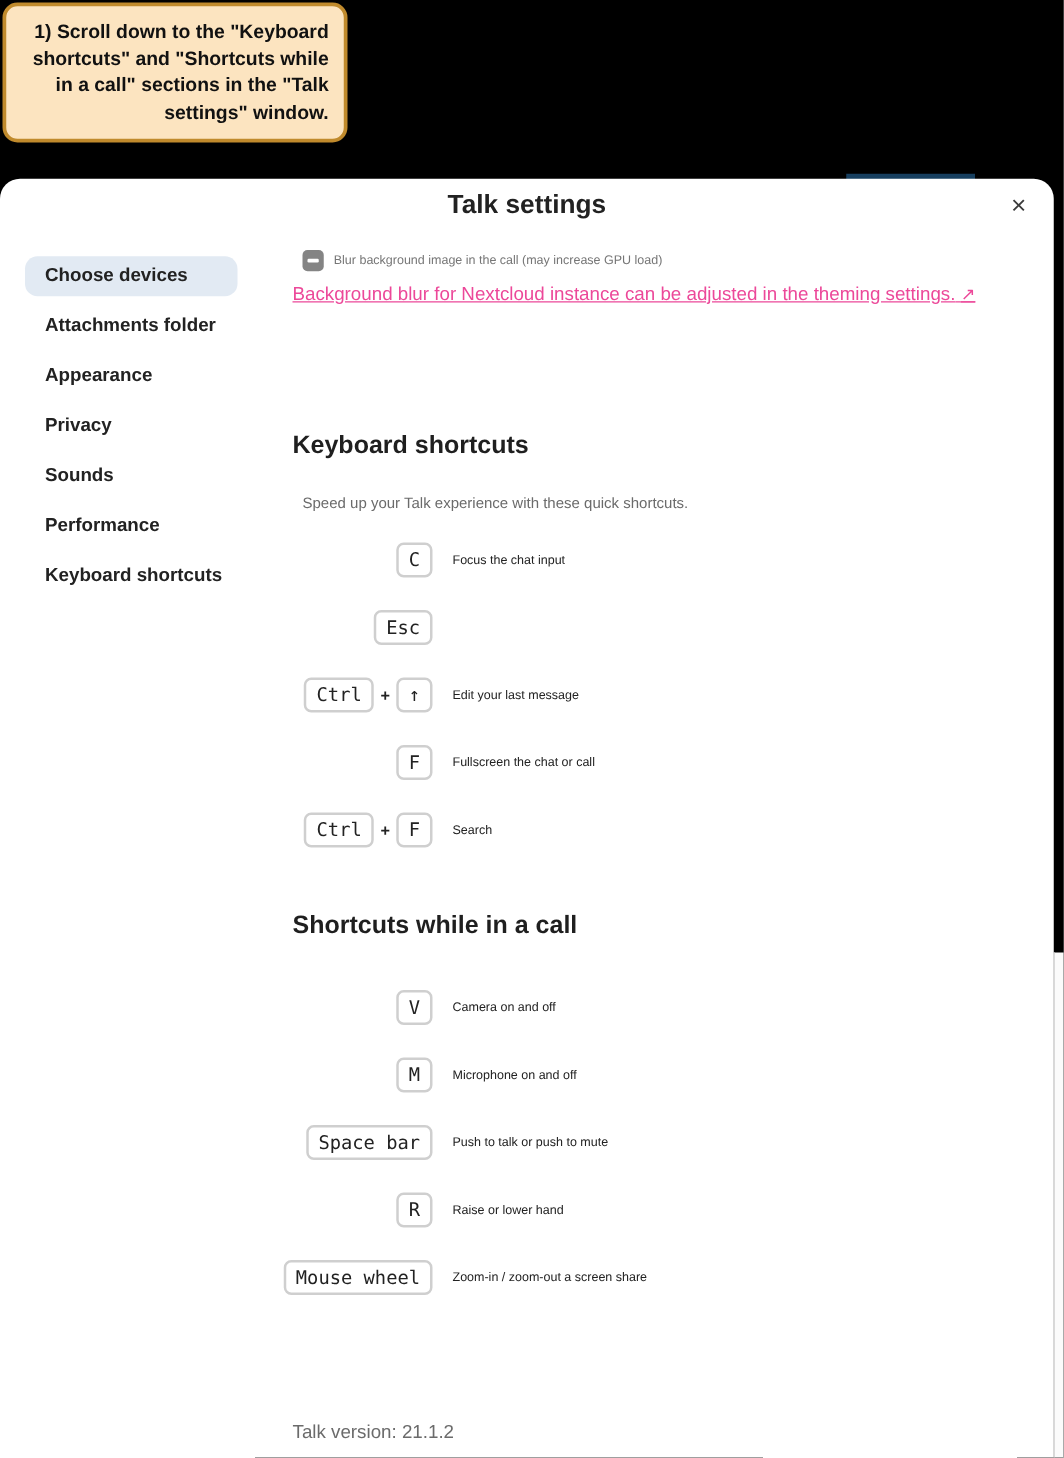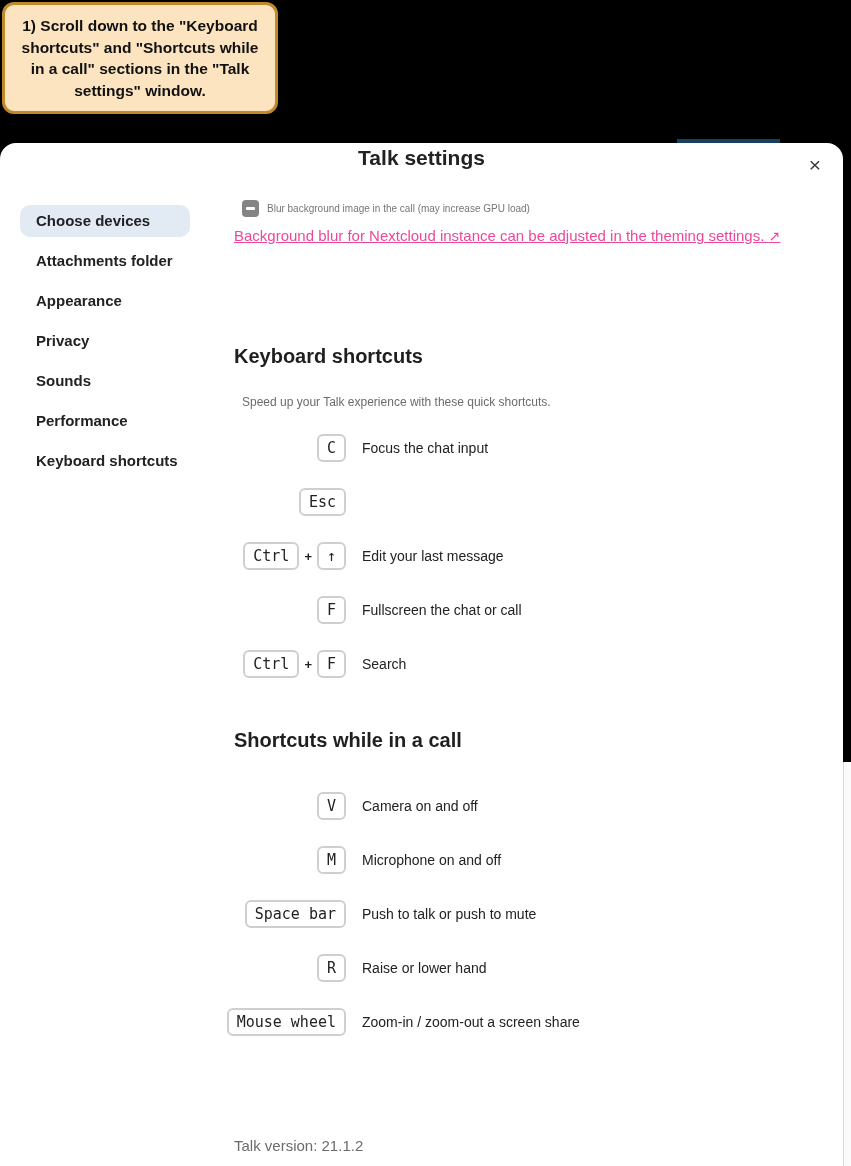--- a/index.html
+++ b/index.html
@@ -15,21 +15,21 @@
   .blue-sliver { position:absolute; left:677px; top:139px; width:103px; height:5px; background:var(--behind-strip-blue,#173f5f); }
   .gutter { position:absolute; left:843px; top:762px; width:8px; height:404px; background:var(--gutter-white,#fbfbfb); border-left:1px solid #d9d9d9; box-sizing:border-box; }
 
   
   .modal {
     position:absolute; left:0; top:143px; width:843px; height:1023px;
     background:var(--dialog-bg,#fff);
     border-radius:16px 16px 0 0;
     box-sizing:border-box;
   }
-  .modal-header { position:relative; height:46px; box-sizing:border-box; padding-top:3px; }
+  .modal-header { position:relative; height:46px; box-sizing:border-box; padding-top:9px; }
   .modal-header h1 {
     margin:0; text-align:center;
     font-size:21px; font-weight:bold; color:var(--text-primary,#222);
     line-height:24px;
   }
   .close {
     position:absolute; right:10px; top:4px;
     width:36px; height:36px;
     background:none; border:none; padding:0;
     font-size:21px; color:#3b3b3b; cursor:pointer;
@@ -85,34 +85,34 @@
   kbd {
     font-family:"DejaVu Sans Mono", monospace;
     font-size:15px; color:#222;
     background:#fff;
     border:2px solid var(--keycap-border,#cfcfcf);
     border-radius:6px;
     padding:2px 8px; line-height:20px;
     white-space:nowrap;
   }
   .plus { margin:0 5px; font-size:13px; font-weight:bold; color:#222; }
-  .sdesc { margin-left:16px; font-size:14px; color:#222; }
+  .sdesc { margin-left:16px; font-size:10px; color:#222; }
 
   .version { margin-top:88px; text-align:left; font-size:15px; color:#6b6b6b; }
 
   
   .annotation {
     position:absolute; left:2px; top:2px; width:276px;
     box-sizing:border-box;
     padding:10px 12px;
     background:var(--annotation-bg,#fce4c0);
     border:3px solid var(--annotation-border,#c08a2c);
     border-radius:12px;
     font-size:15.5px; font-weight:bold; color:#111;
-    text-align:center; line-height:21.5px;
+    text-align:right; line-height:21.5px;
     box-shadow:0 2px 8px rgba(0,0,0,0.6);
     z-index:10;
   }
 </style>
 </head>
 <body>
 
 <div class="blue-sliver"></div>
 <div class="gutter"></div>
 

